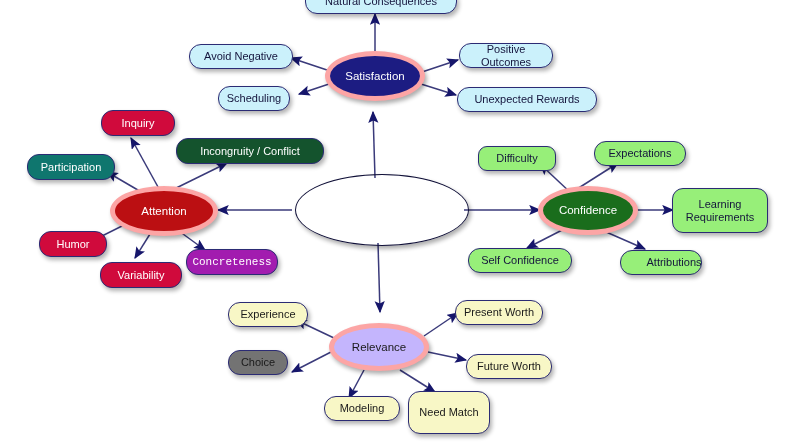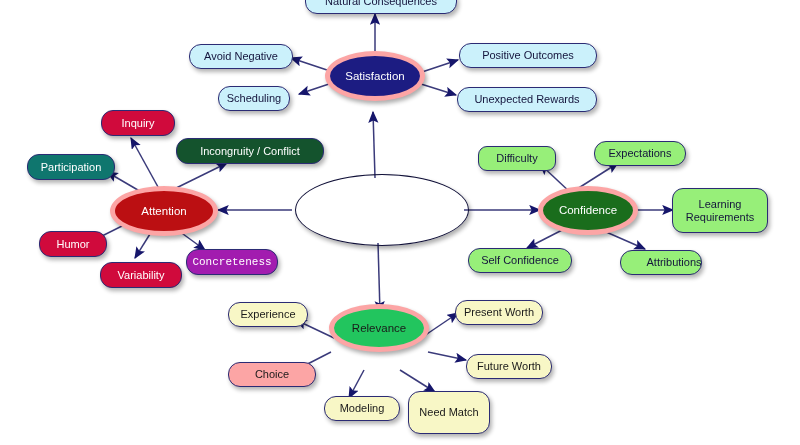--- a/index.html
+++ b/index.html
@@ -113,21 +113,21 @@
   </div>
   <div class="node leaf" style="left:305px; top:-12px; width:152px; height:26px; background:#cbf1fb; color:#14143c;">
     <span>Natural Consequences</span>
   </div>
   <div class="node leaf" style="left:189px; top:44px; width:104px; height:25px; background:#cbf1fb; color:#14143c;">
     <span>Avoid Negative</span>
   </div>
   <div class="node leaf" style="left:218px; top:86px; width:72px; height:25px; background:#cbf1fb; color:#14143c;">
     <span>Scheduling</span>
   </div>
-  <div class="node leaf" style="left:459px; top:43px; width:138px; height:25px; background:#cbf1fb; color:#14143c;justify-content:center;">
+  <div class="node leaf" style="left:459px; top:43px; width:94px; height:25px; background:#cbf1fb; color:#14143c;justify-content:center;">
     <span>Positive Outcomes</span>
   </div>
   <div class="node leaf" style="left:457px; top:87px; width:140px; height:25px; background:#cbf1fb; color:#14143c;">
     <span>Unexpected Rewards</span>
   </div>
 
   <div class="node hub hub-label" style="left:110px; top:186px; width:108px; height:50px; background:#bb0f12; color:#ffffff;">
     <span>Attention</span>
   </div>
   <div class="node leaf" style="left:101px; top:110px; width:74px; height:26px; background:#d00a3c; color:#ffffff;">
@@ -162,27 +162,27 @@
     <span>Learning
 Requirements</span>
   </div>
   <div class="node leaf" style="left:468px; top:248px; width:104px; height:25px; background:#97ef79; color:#14143c;">
     <span>Self Confidence</span>
   </div>
   <div class="node leaf" style="left:620px; top:250px; width:82px; height:25px; background:#97ef79; color:#14143c;padding-left:32px;">
     <span>Attributions</span>
   </div>
 
-  <div class="node hub hub-label" style="left:329px; top:304px; width:100px; height:48px; background:#22c55e; color:#1a1a1a;">
+  <div class="node hub hub-label" style="left:329px; top:323px; width:100px; height:48px; background:#c4b5fd; color:#1a1a1a;">
     <span>Relevance</span>
   </div>
   <div class="node leaf" style="left:228px; top:302px; width:80px; height:25px; background:#f8f7c6; color:#1a1a1a;">
     <span>Experience</span>
   </div>
-  <div class="node leaf" style="left:228px; top:362px; width:88px; height:25px; background:#fca5a5; color:#1a1a1a;">
+  <div class="node leaf" style="left:228px; top:350px; width:60px; height:25px; background:#737373; color:#1a1a1a;">
     <span>Choice</span>
   </div>
   <div class="node leaf" style="left:324px; top:396px; width:76px; height:25px; background:#f8f7c6; color:#1a1a1a;">
     <span>Modeling</span>
   </div>
   <div class="node leaf" style="left:408px; top:391px; width:82px; height:43px; background:#f8f7c6; color:#1a1a1a;">
     <span>Need Match</span>
   </div>
   <div class="node leaf" style="left:466px; top:354px; width:86px; height:25px; background:#f8f7c6; color:#1a1a1a;">
     <span>Future Worth</span>

